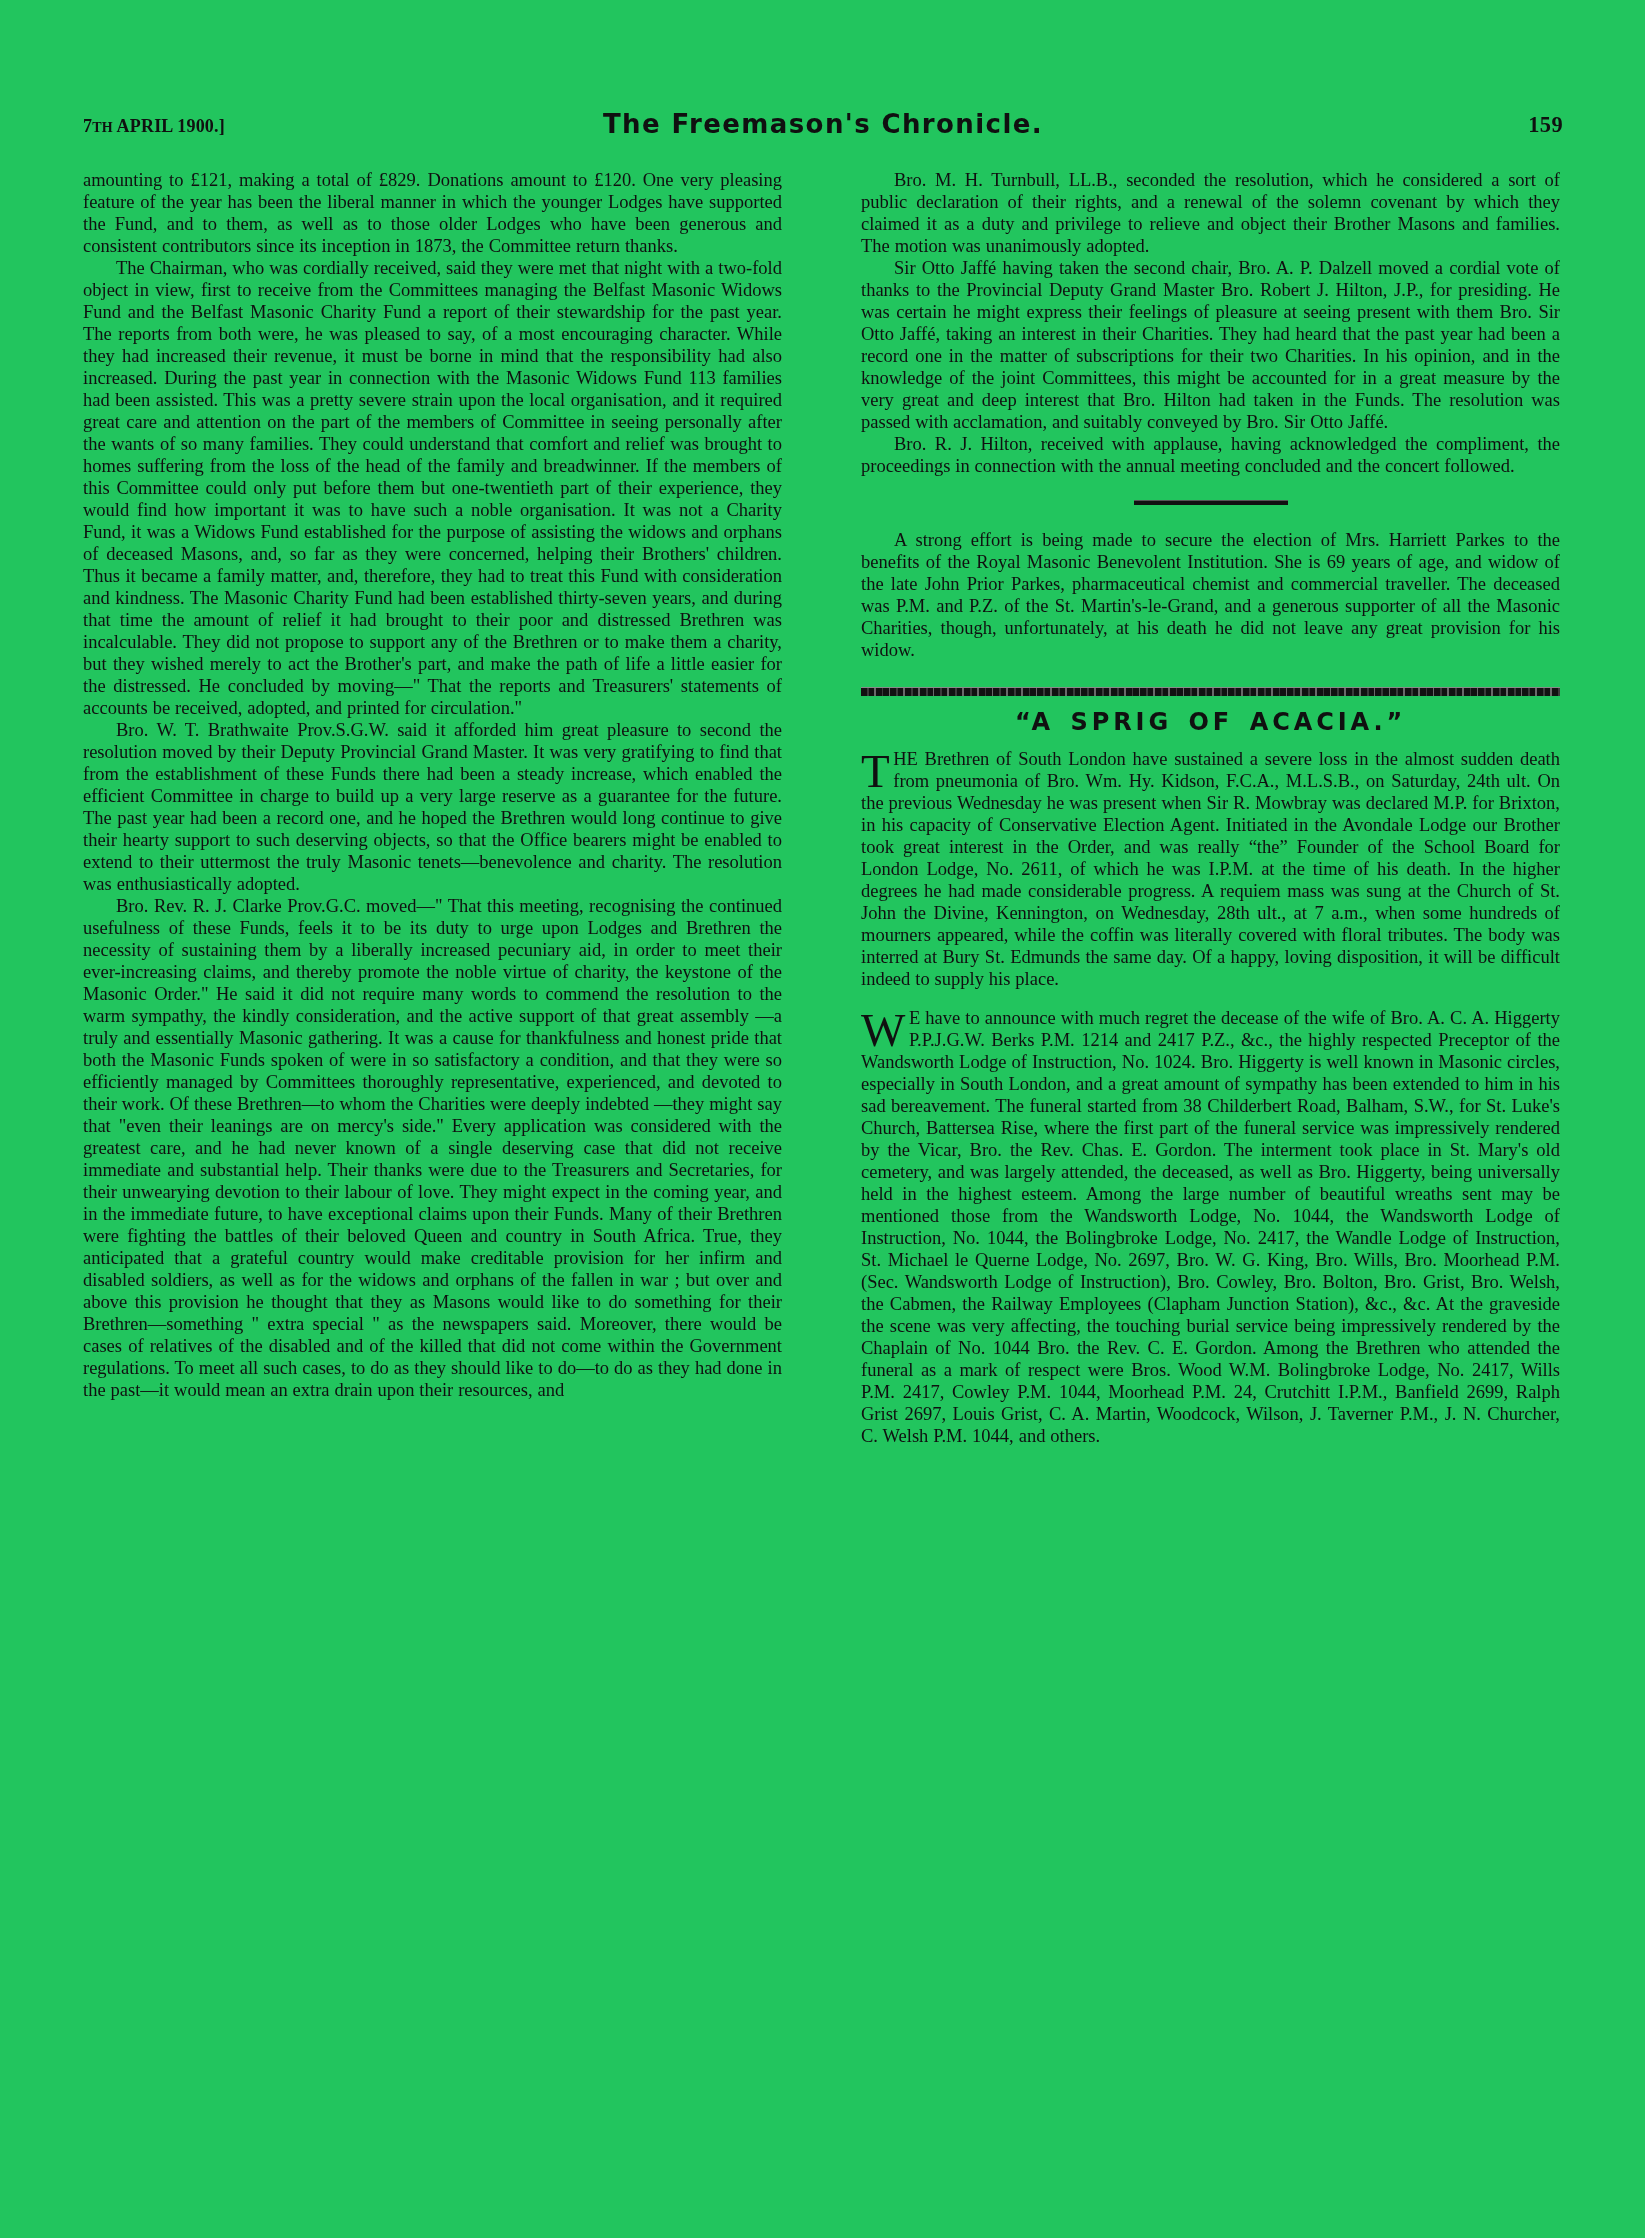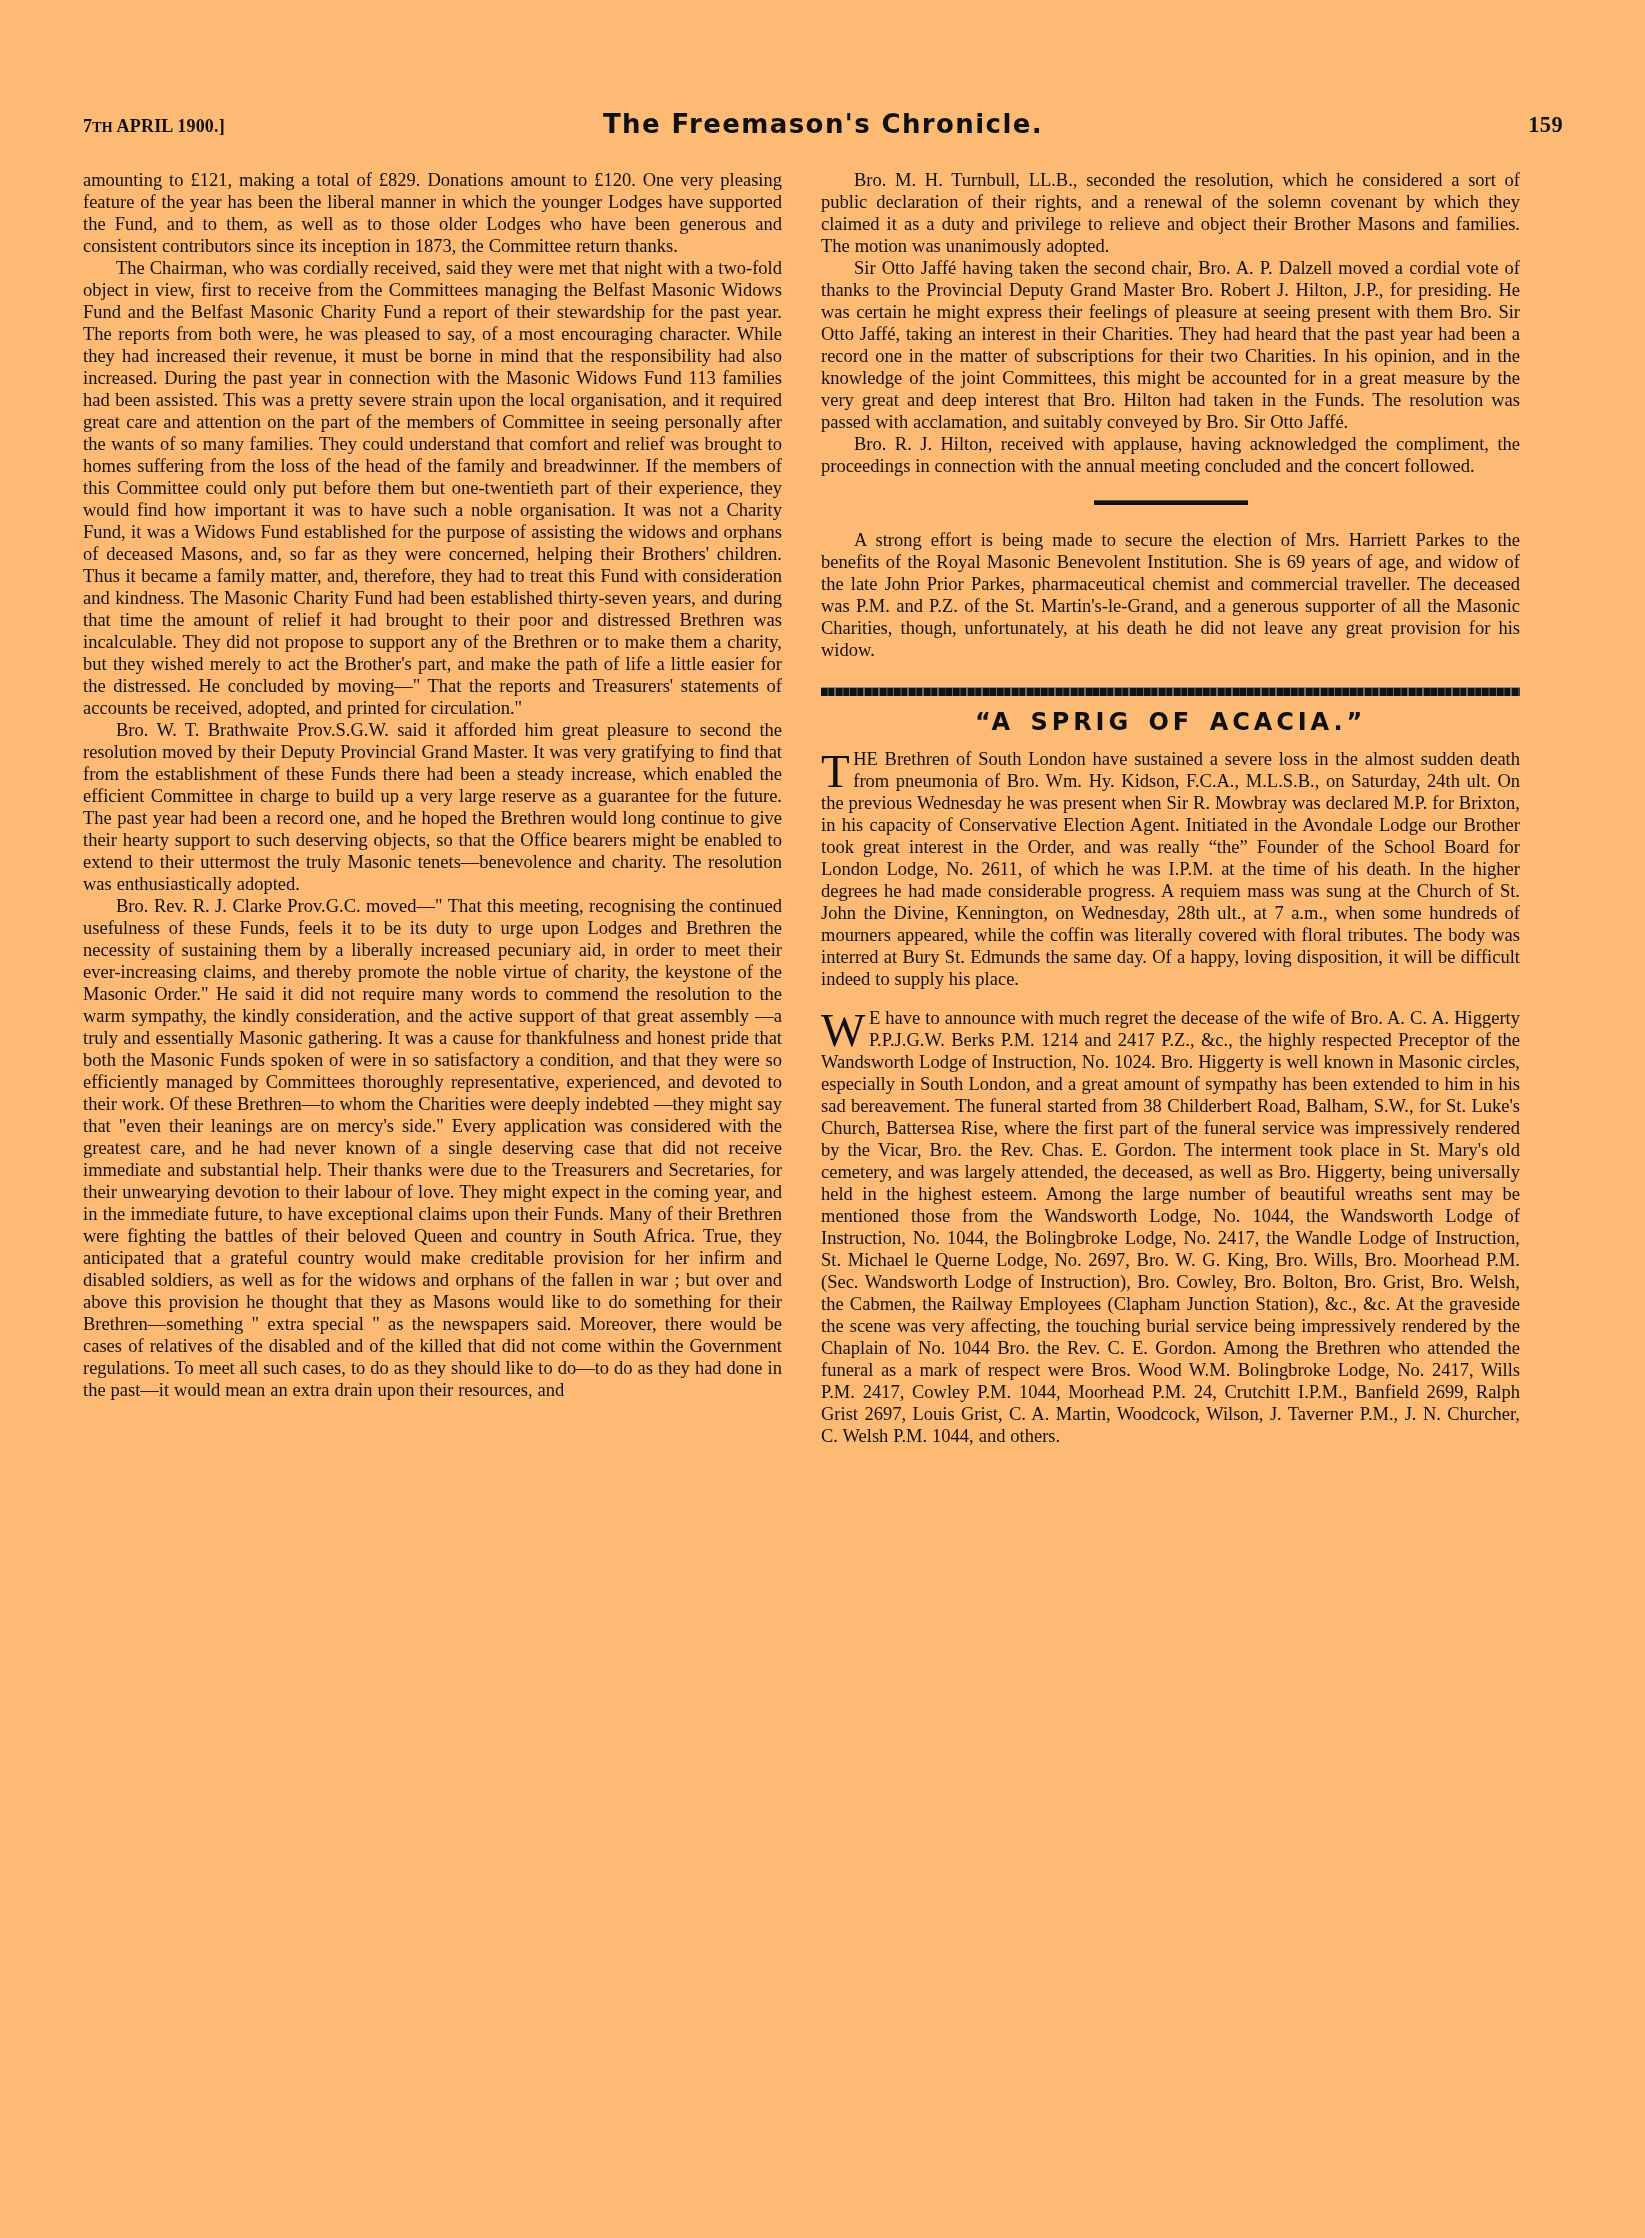--- a/index.html
+++ b/index.html
@@ -14,21 +14,21 @@
     color: #101010;
     position: relative;
     overflow: hidden;
   }
 
   .page {
     position: absolute;
     left: 0; top: 0;
     width: 1645px;
     height: 2239px;
-    background: #fdba74;
+    background: #22c55e;
   }
 
   
   .masthead {
     position: absolute;
     left: 83px;
     top: 112px;
     width: 1480px;
     height: 36px;
     display: flex;
@@ -64,21 +64,21 @@
     letter-spacing: 0.4px;
   }
 
   
   .columns {
     position: absolute;
     left: 83px;
     top: 169px;
     width: 1480px;
     display: flex;
-    gap: 39px;
+    gap: 79px;
   }
   .col {
     width: 699px;
   }
 
   p.body {
     margin: 0;
     font-size: 18.5px;
     line-height: 22px;
     text-align: justify;

